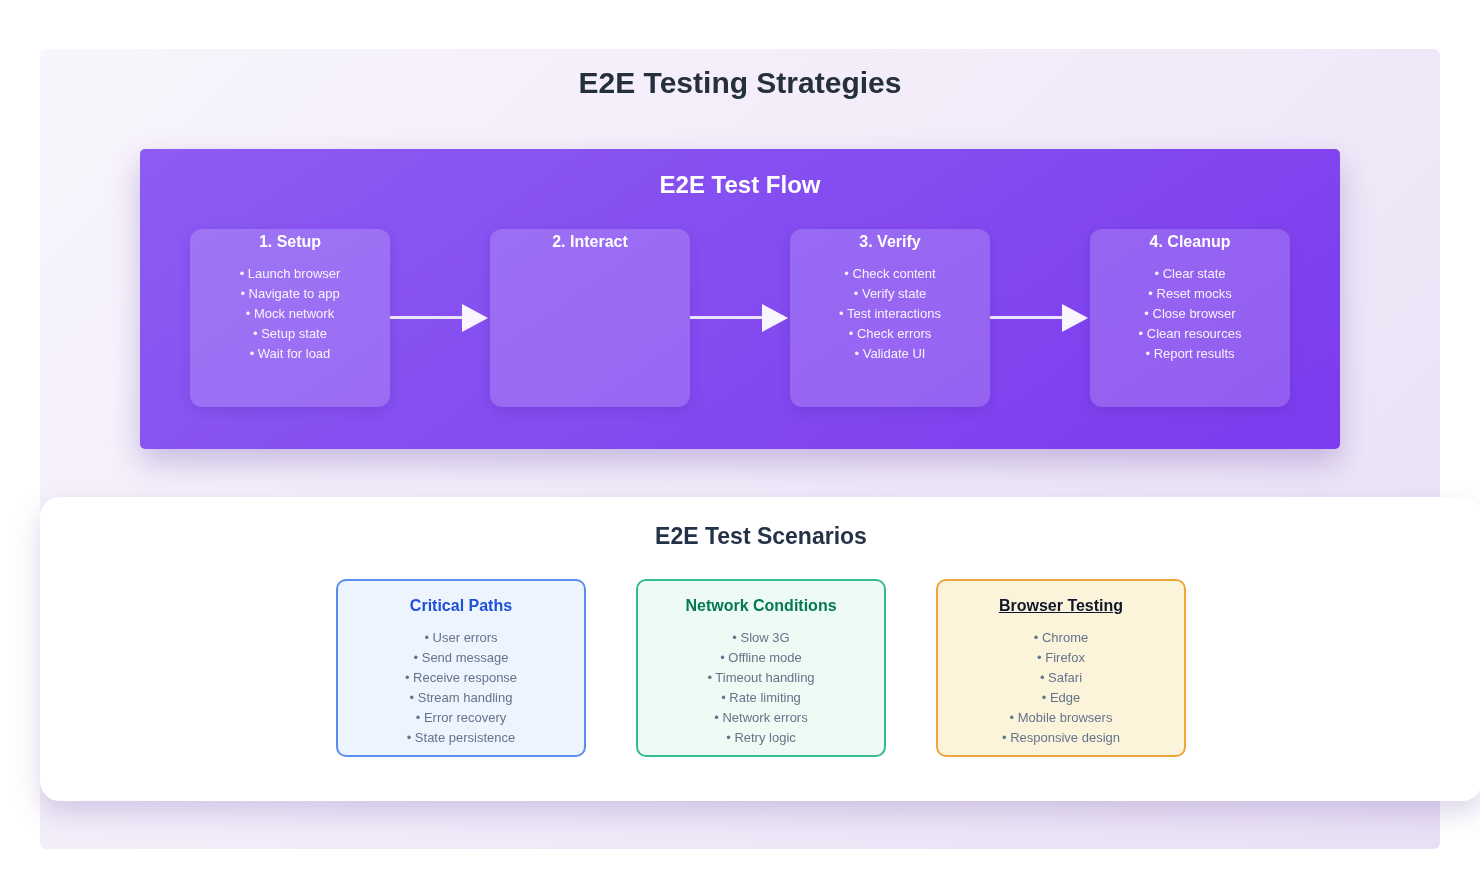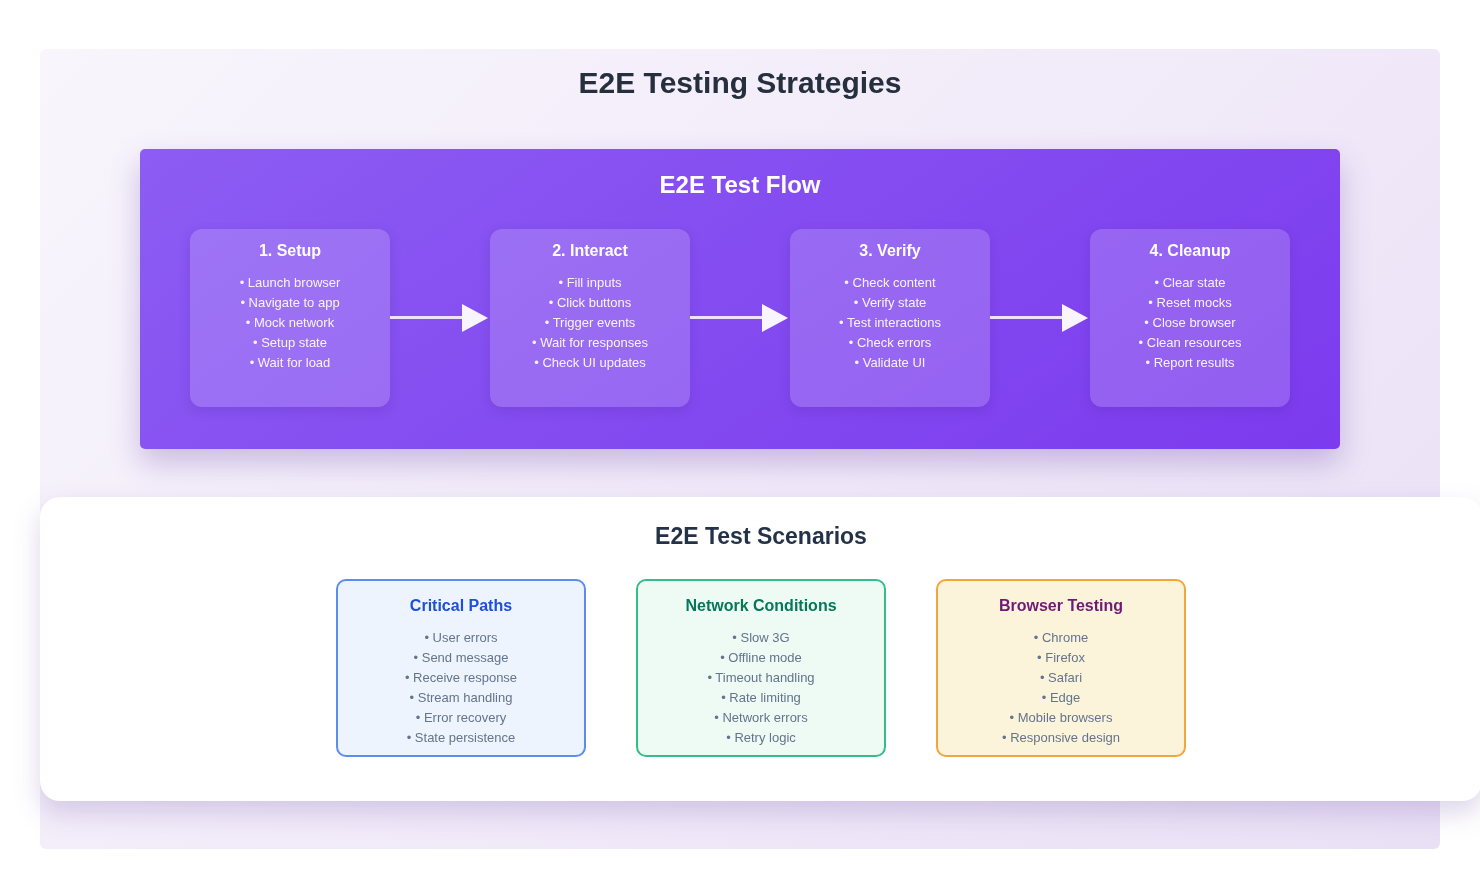--- a/index.html
+++ b/index.html
@@ -25,21 +25,21 @@
     box-sizing: border-box; padding-top: 20px;
   }
   .flow-title {
     margin: 0; text-align: center; color: #ffffff;
     font-size: 24px; line-height: 32px; font-weight: bold;
   }
   .flow-row {
     margin-top: 28px; display: flex; justify-content: center; align-items: flex-start;
   }
   .flow-card {
-    width: 200px; height: 178px; box-sizing: border-box; padding-top: 12px;
+    width: 200px; height: 178px; box-sizing: border-box; padding-top: 3px;
     background: rgba(255, 255, 255, 0.17); border-radius: 12px;
     box-shadow: 0 4px 12px rgba(70, 30, 140, 0.18);
     text-align: center;
   }
   .flow-card .step-title {
     color: #ffffff; font-size: 16px; line-height: 20px; font-weight: bold;
   }
   .flow-card ul, .scn-card ul { list-style: none; margin: 12px 0 0; padding: 0; }
   .flow-card li {
     color: rgba(255, 255, 255, 0.92); font-size: 13px; line-height: 20px;
@@ -79,21 +79,21 @@
     border-radius: 10px; border: 2px solid transparent; text-align: center;
   }
   .scn-card .scn-card-title { font-size: 16px; line-height: 20px; font-weight: bold; }
   .scn-card li { color: #64748b; font-size: 13px; line-height: 20px; }
 
   .scn-card.critical    { background: #edf4fe; border-color: #5b8def; }
   .scn-card.critical .scn-card-title { color: #1d4fd8; }
   .scn-card.network     { background: #eefaf4; border-color: #34bd8a; }
   .scn-card.network .scn-card-title { color: #047857; }
   .scn-card.browser     { background: #fcf4da; border-color: #f0a63c; }
-  .scn-card.browser .scn-card-title { color: #701a75; }
+  .scn-card.browser .scn-card-title { color: #0f172a; text-decoration: underline; }
   .scn-card.performance { background: #f5edfd; border-color: #b184ea; width: 200px; }
   .scn-card.performance .scn-card-title { color: #7a1fc0; }
 </style>
 </head>
 <body>
 
 <div class="page-panel">
 
   <h1 class="page-title">E2E Testing Strategies</h1>
 
@@ -112,27 +112,20 @@
         </ul>
       </div>
 
       <div class="flow-arrow">
         <div class="arrow-line"></div>
         <div class="arrow-head"></div>
       </div>
 
       <div class="flow-card">
         <div class="step-title">2. Interact</div>
-        <ul>
-          <li>Fill inputs</li>
-          <li>Click buttons</li>
-          <li>Trigger events</li>
-          <li>Wait for responses</li>
-          <li>Check UI updates</li>
-        </ul>
       </div>
 
       <div class="flow-arrow">
         <div class="arrow-line"></div>
         <div class="arrow-head"></div>
       </div>
 
       <div class="flow-card">
         <div class="step-title">3. Verify</div>
         <ul>

